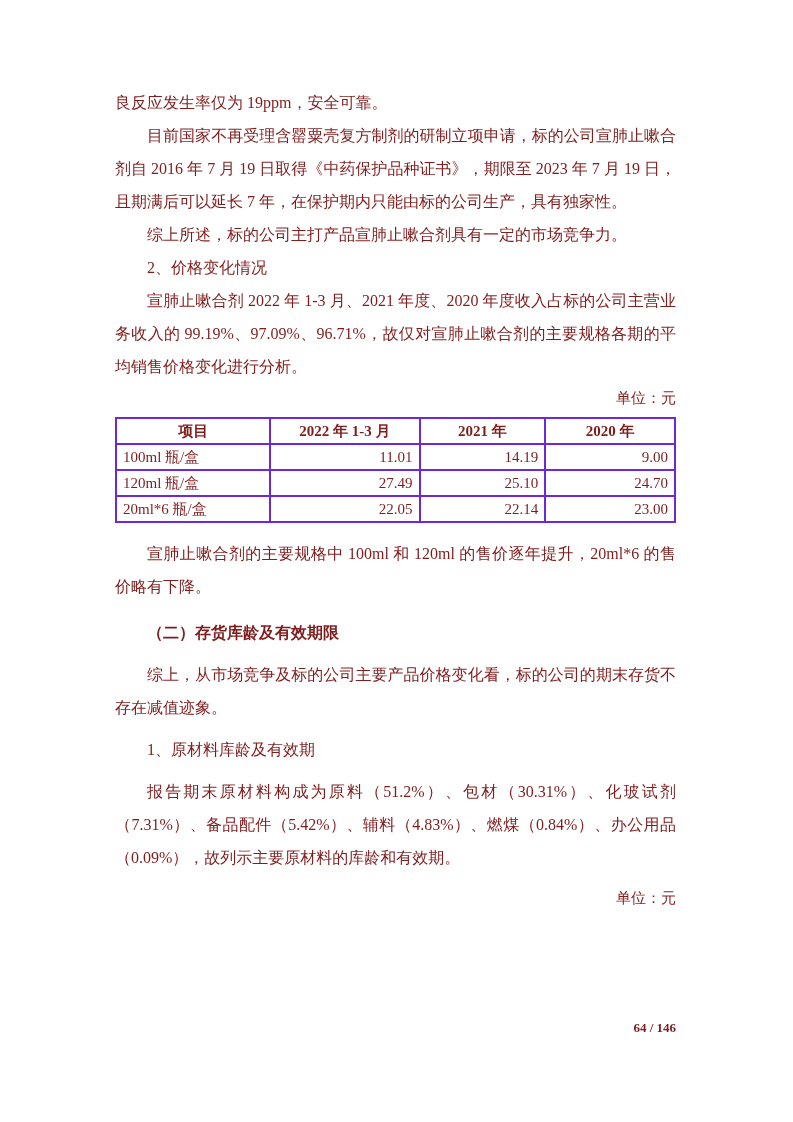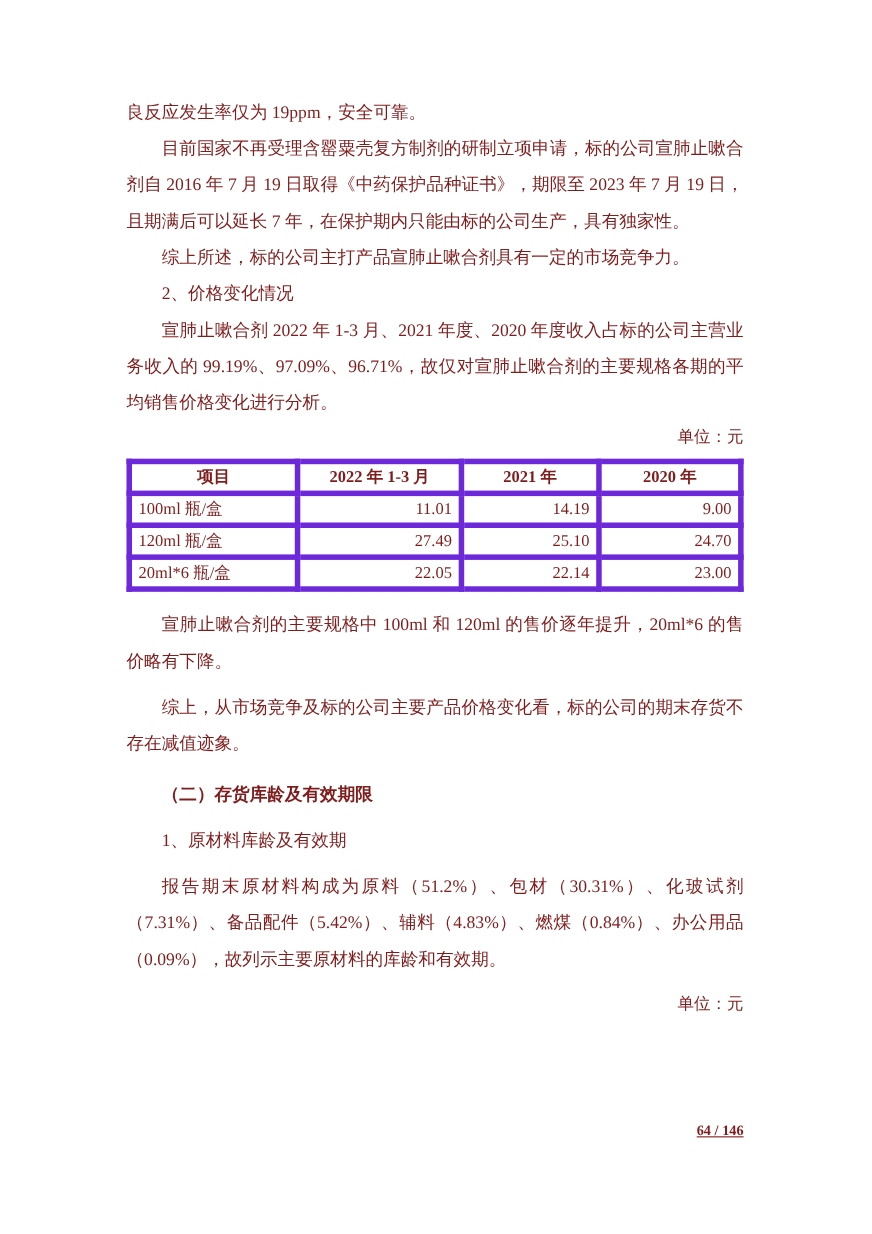--- a/index.html
+++ b/index.html
@@ -49,21 +49,21 @@
   table.price-table {
     width: 100%;
     border-collapse: collapse;
     margin-top: 4px;
     font-size: 15px;
     line-height: 20px;
     table-layout: fixed;
   }
   table.price-table th,
   table.price-table td {
-    border: 5px solid #6d28d9;
+    border: 2px solid #6d28d9;
     padding: 2px 6px;
     box-sizing: border-box;
   }
   table.price-table th {
     text-align: center;
     font-weight: bold;
     height: 23px;
   }
   table.price-table td {
     height: 25px;
@@ -81,21 +81,20 @@
   .after-table {
     margin-top: 14px;
   }
   .footer-page {
     position: absolute;
     top: 1020px;
     right: 117px;
     font-size: 13px;
     font-weight: bold;
     font-family: "Liberation Serif", "DejaVu Serif", serif;
-    text-decoration: underline;
   }
 </style>
 </head>
 <body>
 
 <div class="page">
   <div class="content">
 
     <p>良反应发生率仅为 19ppm，安全可靠。</p>
 
@@ -142,23 +141,23 @@
           <td class="item-cell">20ml*6 瓶/盒</td>
           <td class="num-cell">22.05</td>
           <td class="num-cell">22.14</td>
           <td class="num-cell">23.00</td>
         </tr>
       </tbody>
     </table>
 
     <p class="indent after-table">宣肺止嗽合剂的主要规格中 100ml 和 120ml 的售价逐年提升，20ml*6 的售价略有下降。</p>
 
+    <p class="indent bold mt-lg">（二）存货库龄及有效期限</p>
+
     <p class="indent mt">综上，从市场竞争及标的公司主要产品价格变化看，标的公司的期末存货不存在减值迹象。</p>
-
-    <p class="indent bold mt-lg">（二）存货库龄及有效期限</p>
 
 
     <p class="indent mt">1、原材料库龄及有效期</p>
 
     <p class="indent mt">报告期末原材料构成为原料（51.2%）、包材（30.31%）、化玻试剂（7.31%）、备品配件（5.42%）、辅料（4.83%）、燃煤（0.84%）、办公用品（0.09%），故列示主要原材料的库龄和有效期。</p>
 
     <p class="unit-label mt">单位：元</p>
 
   </div>
 

